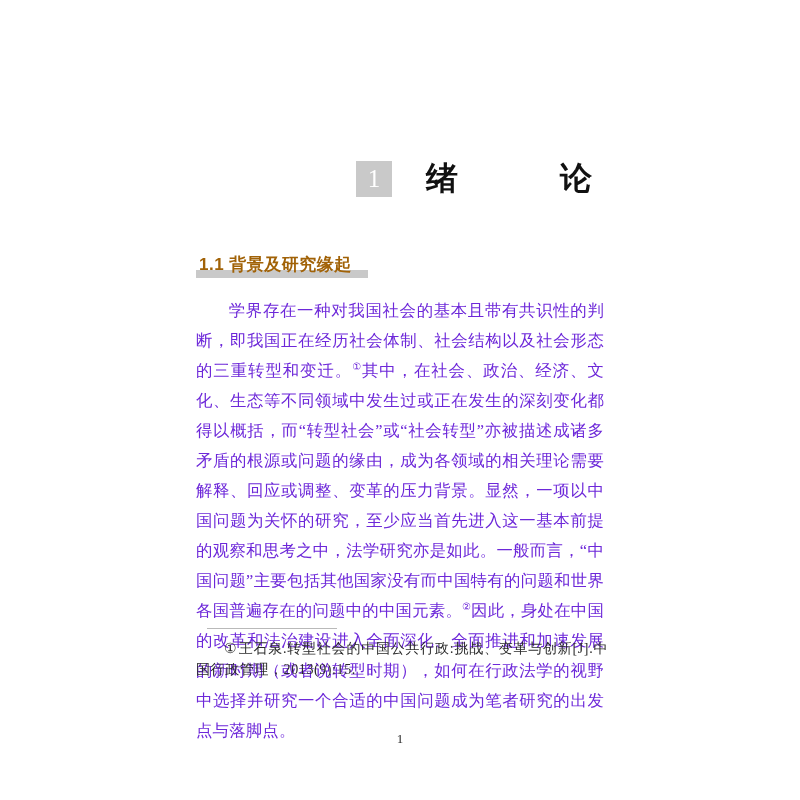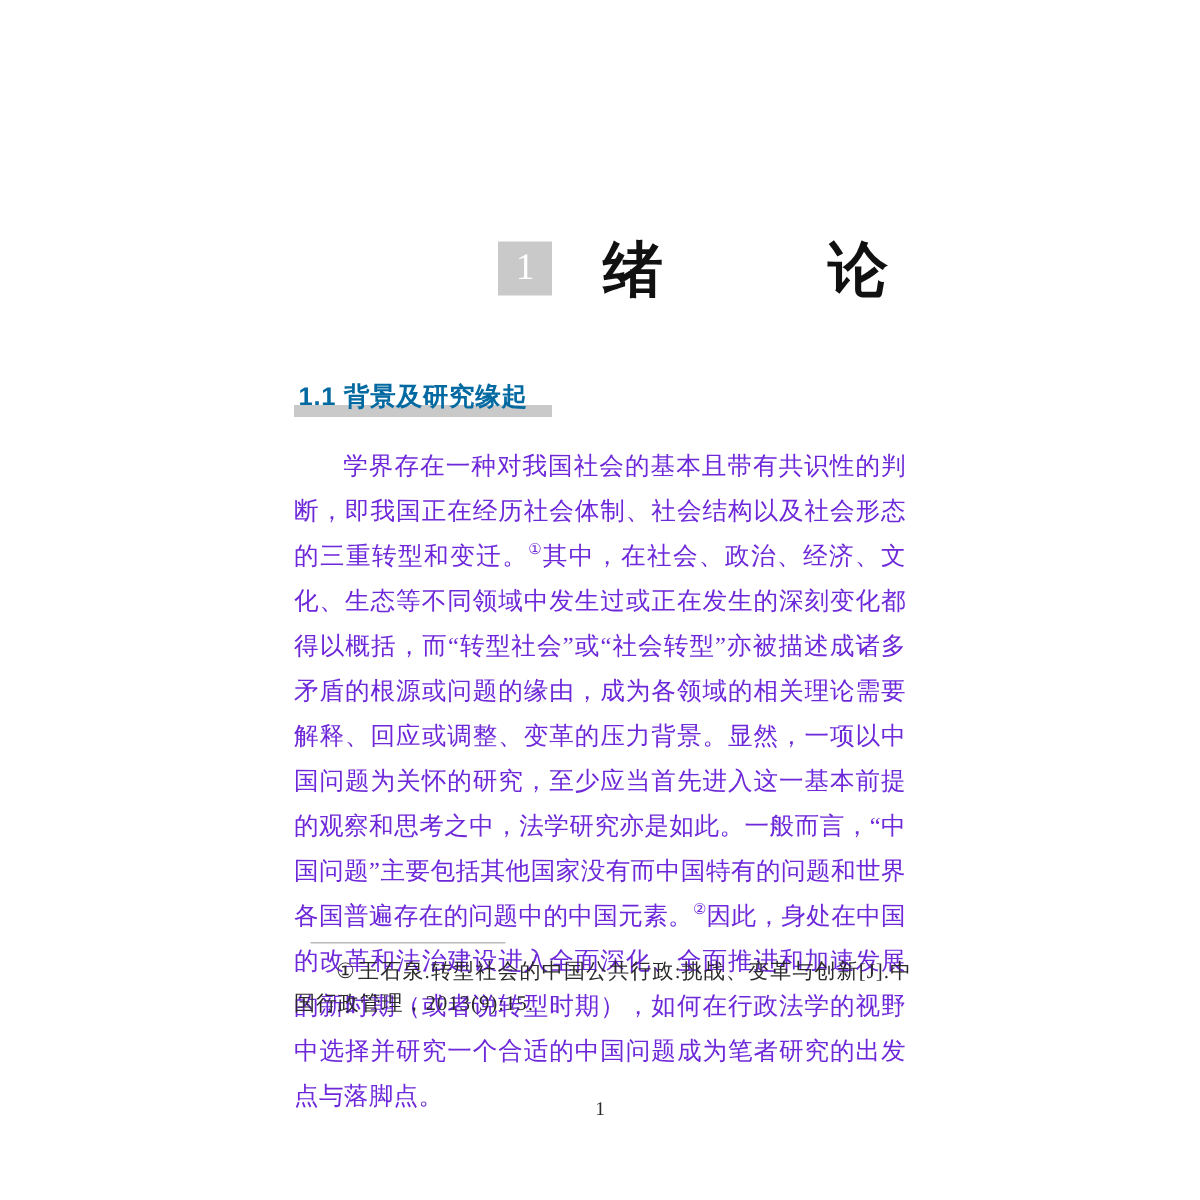--- a/index.html
+++ b/index.html
@@ -49,21 +49,21 @@
     color: #ffffff;
     font-family: "Liberation Serif", "DejaVu Serif", serif;
     font-size: 25px;
     line-height: 1;
     font-weight: 400;
     position: relative;
     top: -1px;
   }
   .chapter-title {
     font-family: "Liberation Serif", "DejaVu Serif", serif;
-    font-size: 40px;
+    font-size: 32px;
     font-weight: bold;
     letter-spacing: 14px;
     color: #111111;
     white-space: pre;
     padding-right: 0px;
   }
 
   
   .section-heading-wrap {
     position: absolute;
@@ -80,21 +80,21 @@
     height: 8px;
     background: #c9c9c9;
   }
   .section-heading {
     position: absolute;
     left: 3px;
     top: 0px;
     font-family: "Liberation Sans", "DejaVu Sans", sans-serif;
     font-size: 17px;
     font-weight: bold;
-    color: #0369a1;
+    color: #a16207;
     letter-spacing: 0.5px;
     white-space: nowrap;
   }
 
   
   .body-block {
     position: absolute;
     left: 196px;
     top: 296px;
     width: 408px;

